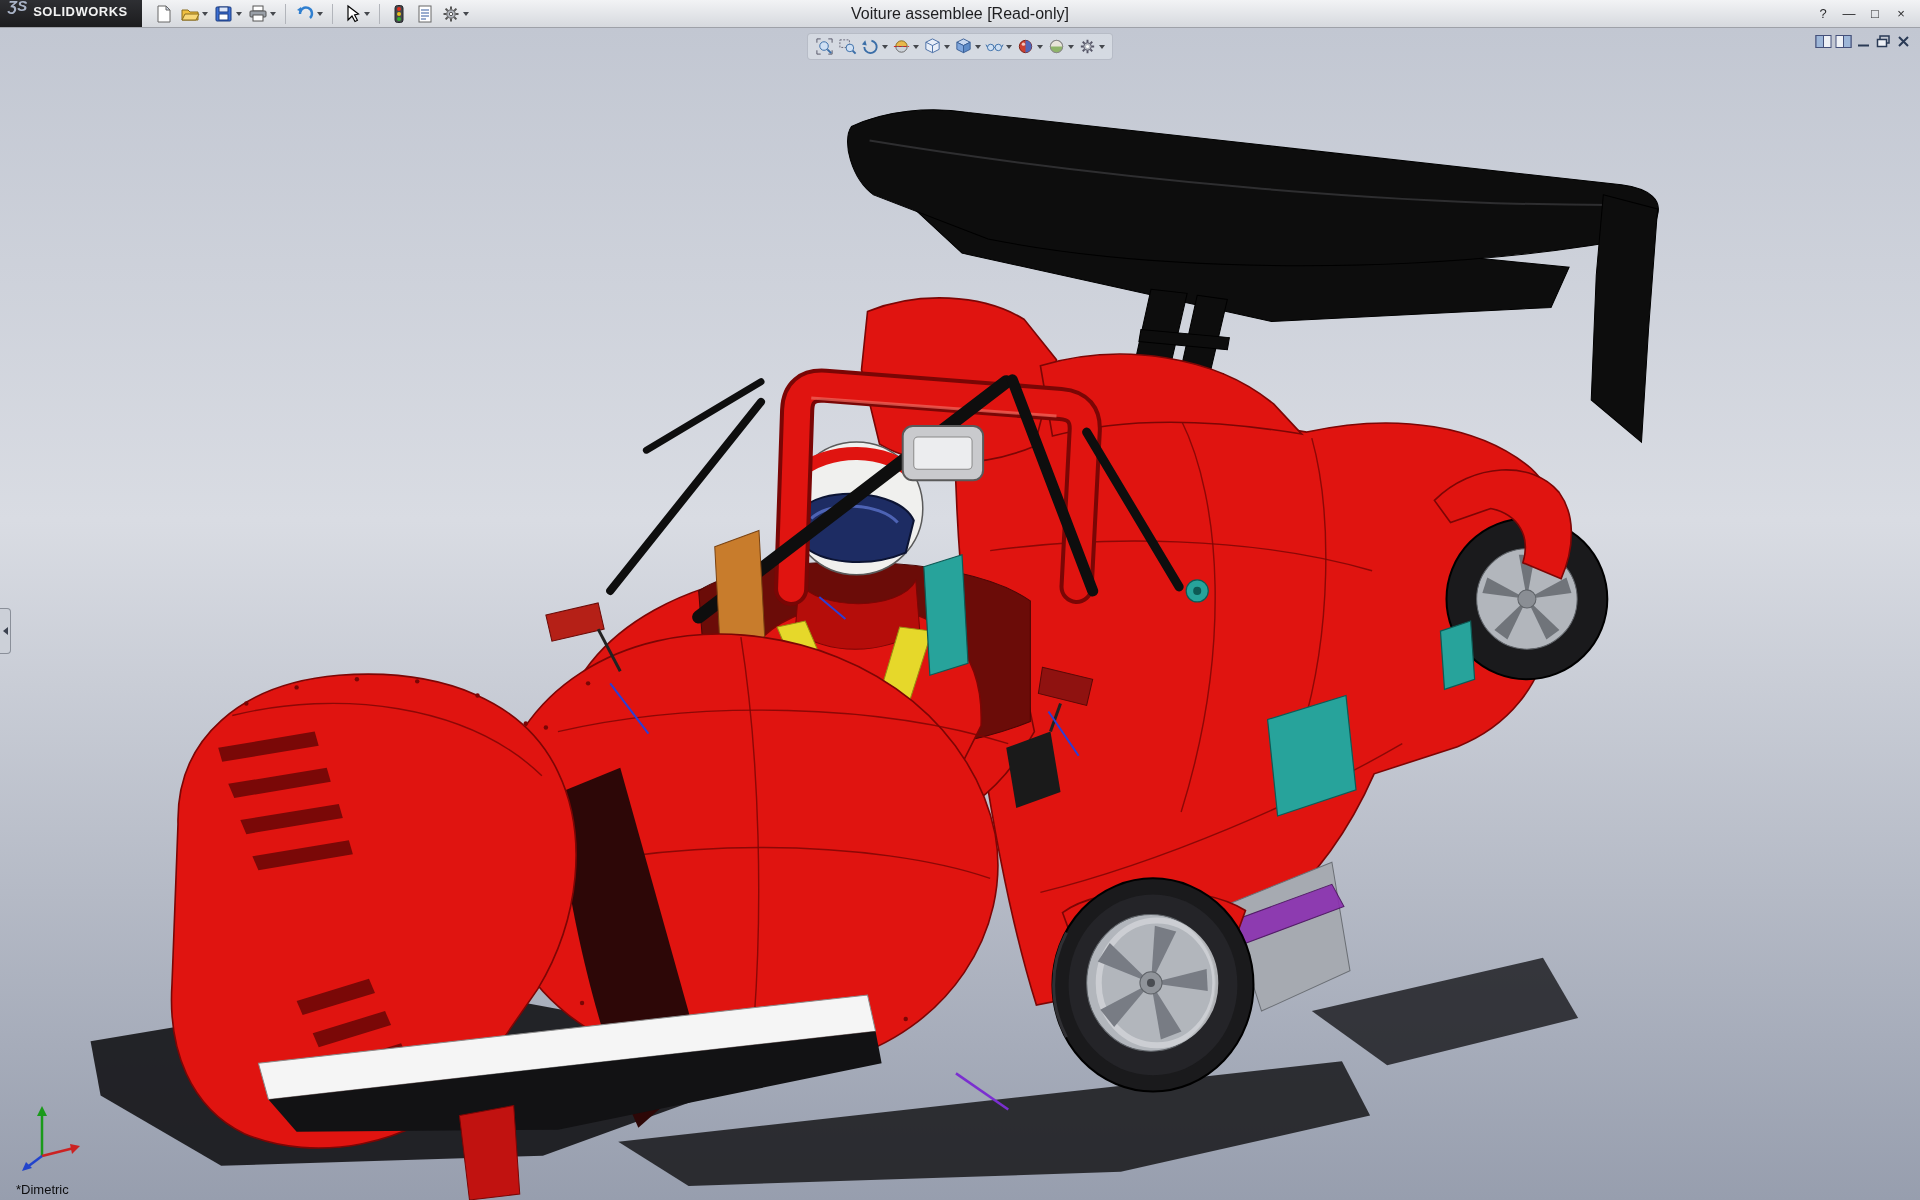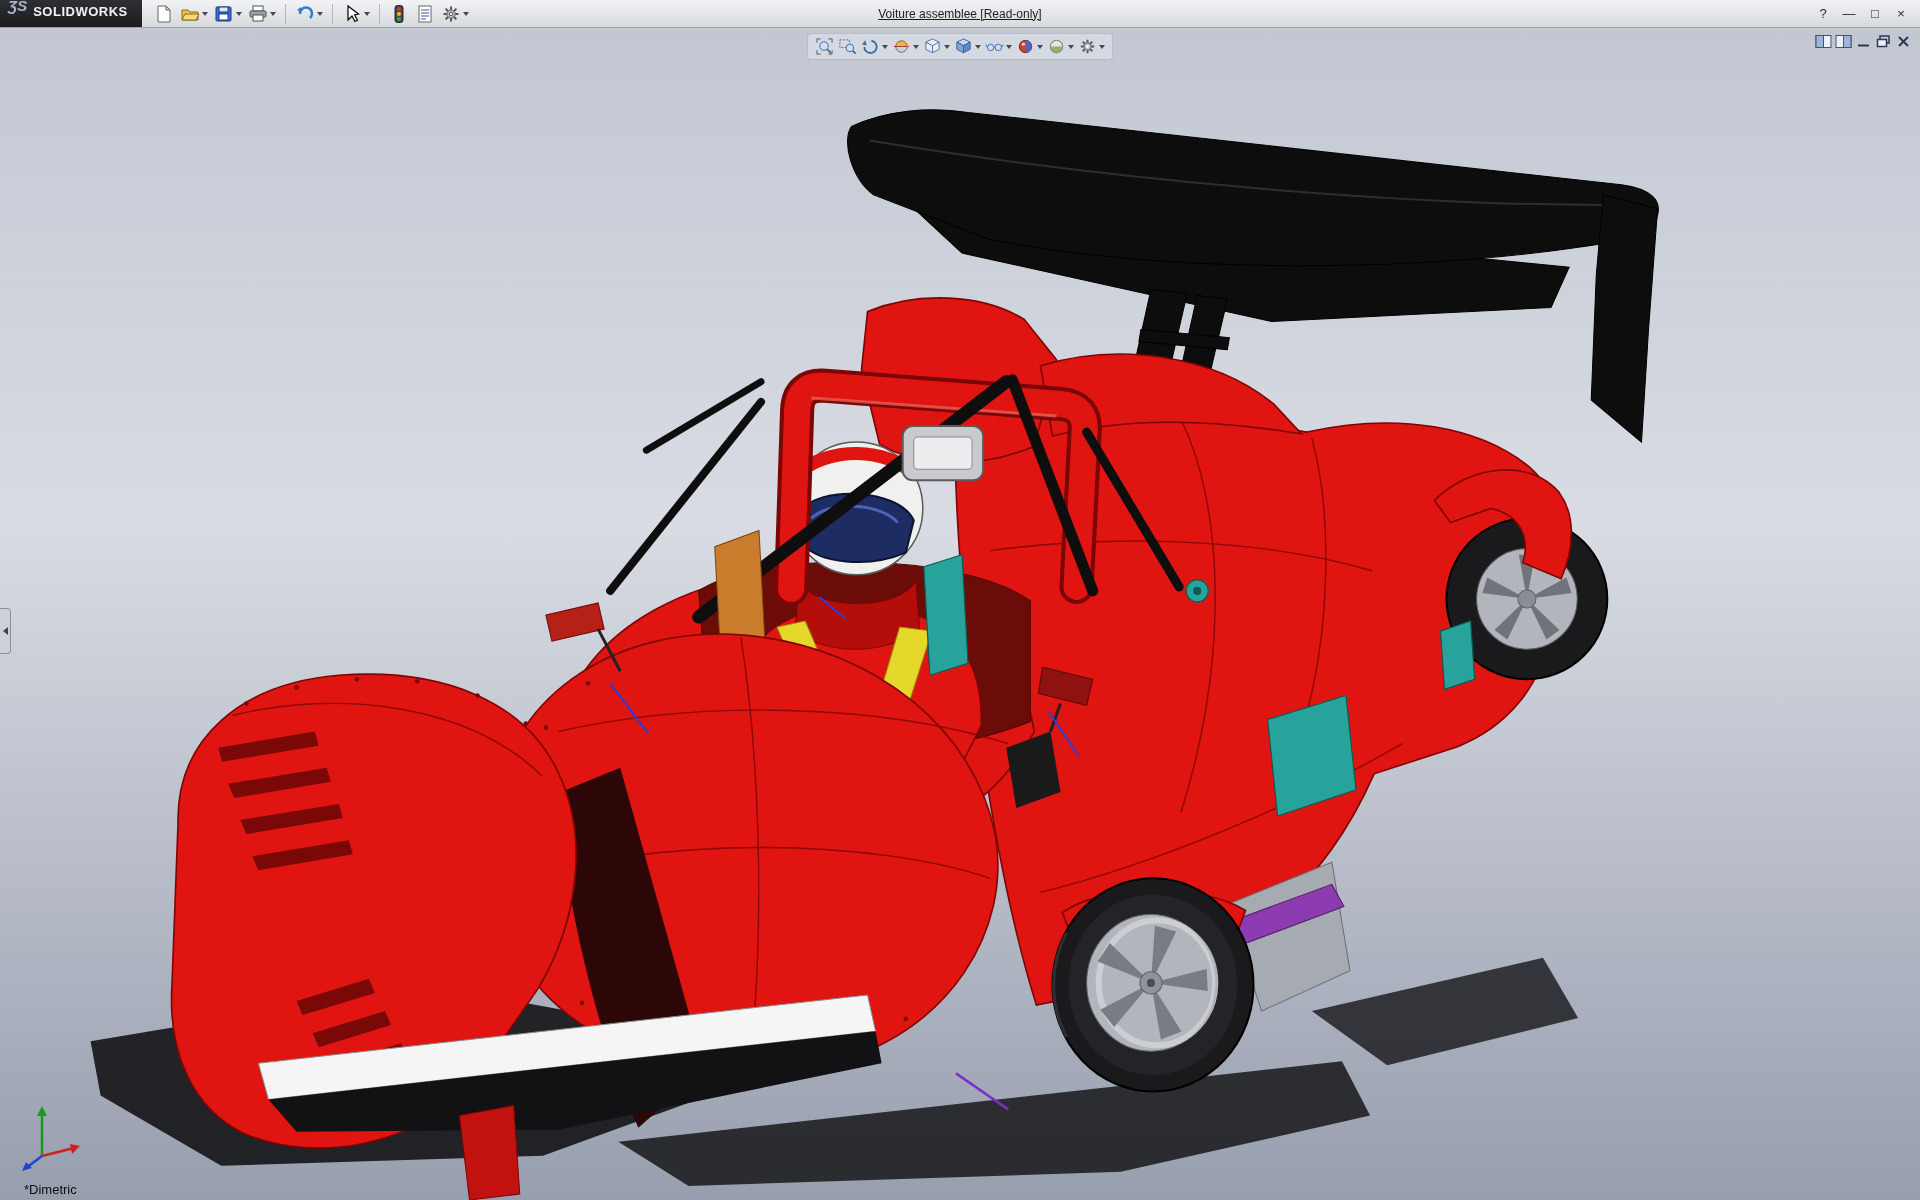--- a/index.html
+++ b/index.html
@@ -25,21 +25,21 @@
 
   .toolbar { display:flex; align-items:center; padding-left:10px; gap:2px; }
   .tbtn { display:flex; align-items:center; padding:1px 2px; border-radius:2px; cursor:default; }
   .tbtn svg { width:20px; height:20px; }
   .dd { width:0; height:0; border-left:3.5px solid transparent; border-right:3.5px solid transparent;
         border-top:4.5px solid #45484e; margin-left:2px; }
   .tsep { width:1px; height:20px; background:#b2b5bb; margin:0 5px; }
 
   .title {
     position:absolute; left:0; right:0; text-align:center;
-    font-size:12px; color:#1d1d1f; pointer-events:none;text-decoration:underline;
+    font-size:16px; color:#1d1d1f; pointer-events:none;
   }
   .wincontrols { margin-left:auto; display:flex; align-items:center; gap:4px; padding-right:8px; }
   .wincontrols span {
     width:22px; height:20px; display:flex; align-items:center; justify-content:center;
     font-size:13px; color:#2a2a2c; cursor:default;
   }
 
   
   .viewport {
     position:relative; flex:1 1 auto; overflow:hidden;
@@ -69,21 +69,21 @@
     border-radius:0 4px 4px 0; display:flex; align-items:center; justify-content:center;
   }
   .collapse-tab i {
     width:0; height:0; border-top:4px solid transparent; border-bottom:4px solid transparent;
     border-right:5px solid #3c4250;
   }
 
   
   .triad { position:absolute; left:12px; bottom:26px; width:80px; height:80px; }
   .orientation-label {
-    position:absolute; left:24px; bottom:3px; font-size:13px; color:#0e0e10;
+    position:absolute; left:16px; bottom:3px; font-size:13px; color:#0e0e10;
   }
 
   
   .f-red    { fill:var(--car_red,#e01410); stroke:var(--car_outline,#7c0605); stroke-width:1.6; }
   .f-redline{ fill:none; stroke:var(--car_outline,#8a0605); stroke-width:1.4; opacity:0.85; }
   .f-black  { fill:var(--wing_black,#0d0d0d); stroke:#000; stroke-width:1; }
   .f-tire   { fill:var(--tire,#1a1a1c); stroke:#000; stroke-width:2; }
   .f-rim    { fill:var(--rim,#b2b6bc); stroke:#5f6368; stroke-width:1; }
   .f-teal   { fill:var(--teal,#27a39b); stroke:#0e5a55; stroke-width:1.2; }
   .f-white  { fill:#f5f5f5; stroke:#8a8a8a; stroke-width:1; }

